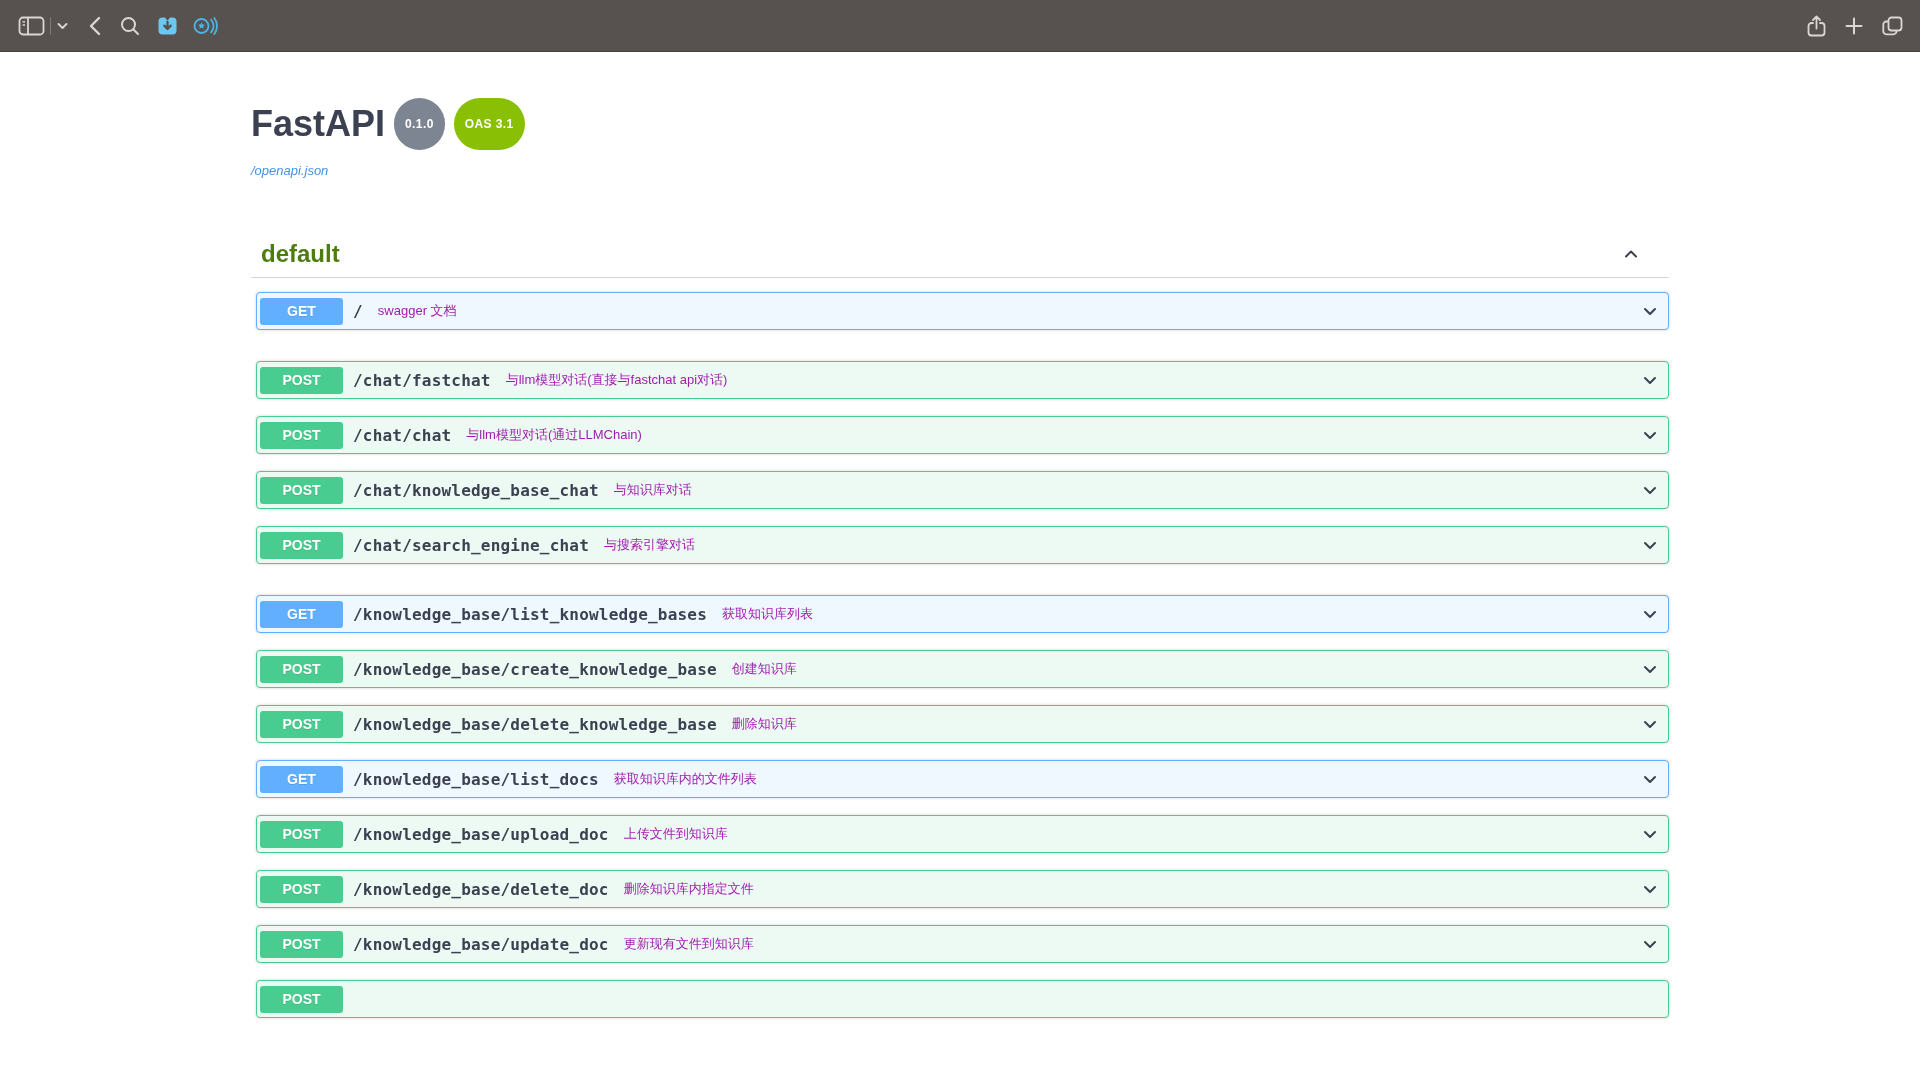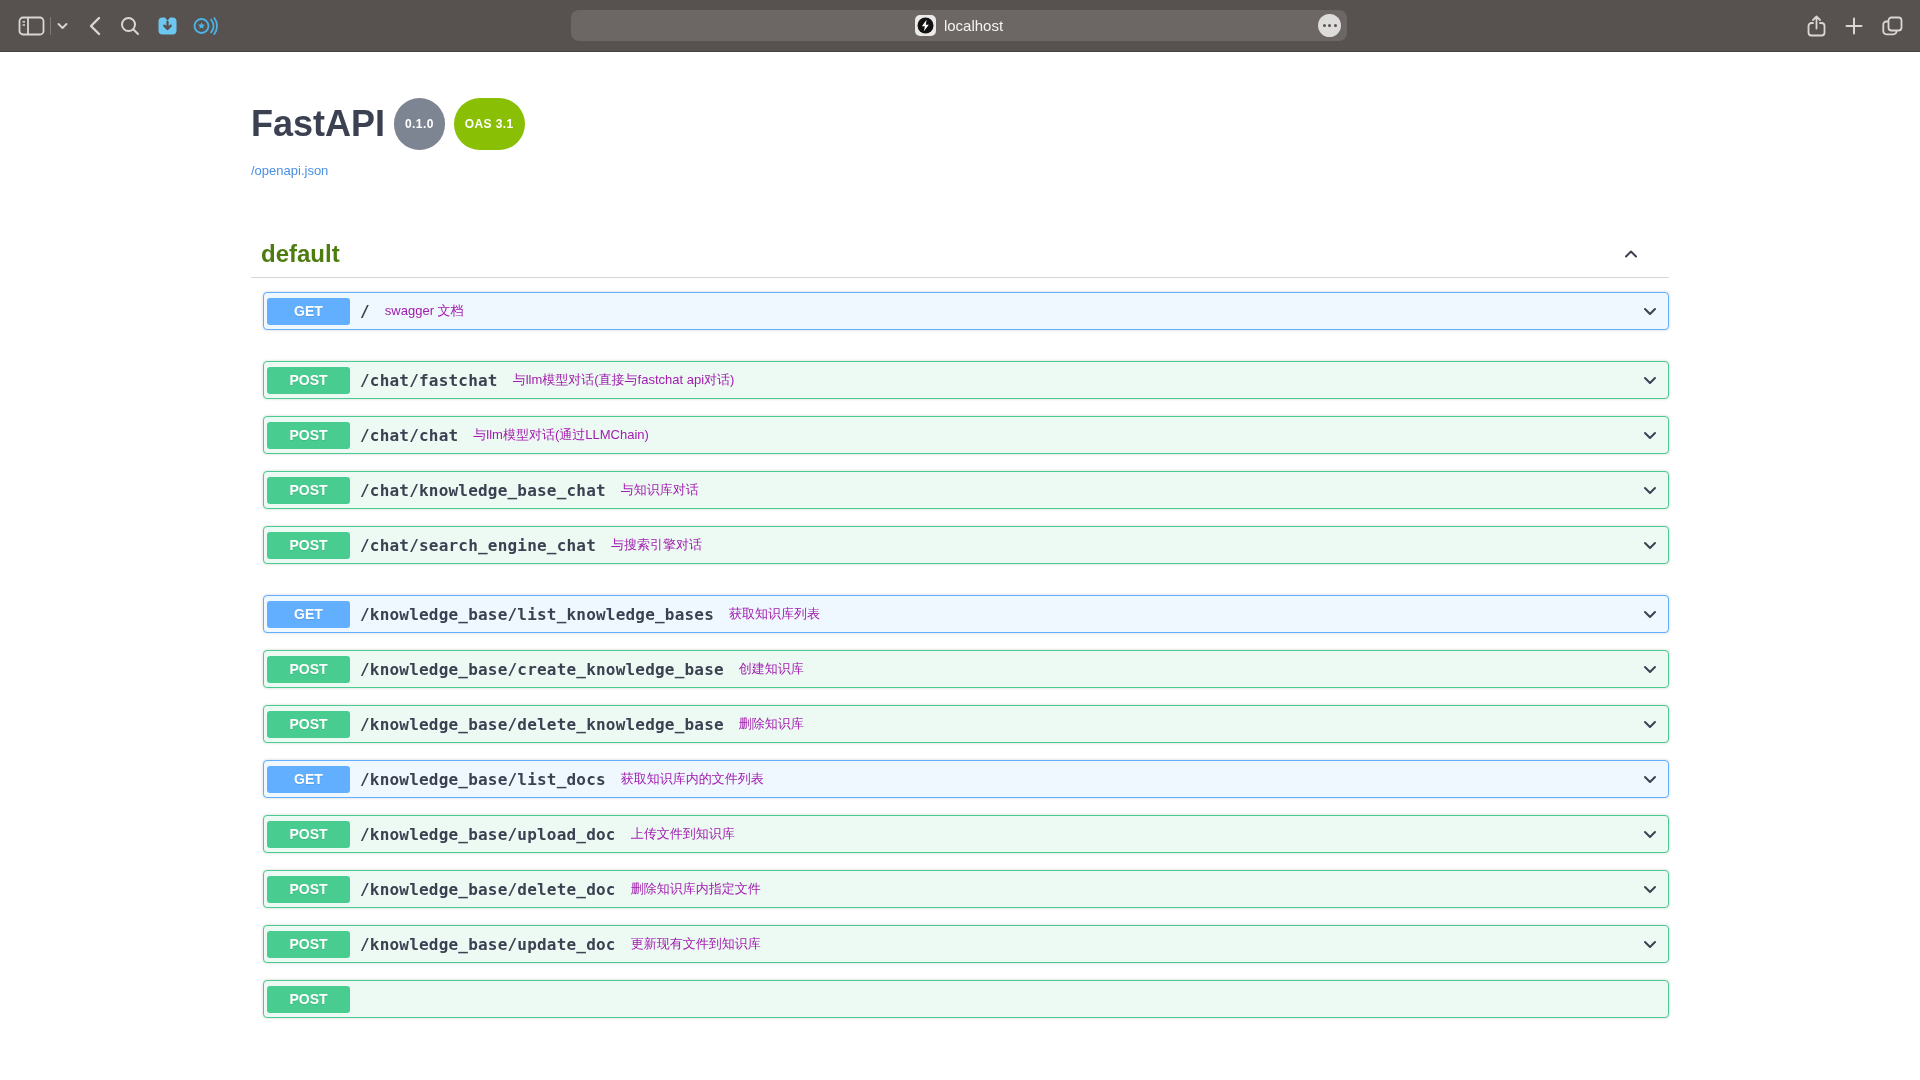--- a/index.html
+++ b/index.html
@@ -54,36 +54,36 @@
   }
   .pill {
     display:inline-block; position:relative; top:-8px;
     font-size:12px; font-weight:bold; color:#fff;
     padding:4px 11px; border-radius:57px; margin-left:9px; letter-spacing:.4px;
   }
   .pill.gray  { background:var(--c-verbadge,#7d8492); }
   .pill.green { background:var(--c-oasbadge,#89bf04); }
   .spec-link {
     display:inline-block; margin-top:5px; font-size:13px;
-    color:var(--c-link,#4990e2); text-decoration:none; cursor:pointer;
+    color:var(--c-link,#4990e2); text-decoration:none; cursor:pointer;font-style:italic;
   }
 
   .section { margin-top:2px; }
   .section.first { margin-top:52px; }
   .opblock-tag {
     display:flex; align-items:center;
     padding:10px 28px 10px 10px;
     border-bottom:1px solid rgba(59,65,81,.22);
     cursor:pointer;
   }
   .tag-name { flex:1; font-size:24px; line-height:26px; font-weight:bold; color:#4d7c0f; }
   .ops { padding-top:14px; }
 
   .opblock {
-    height:38px; margin:0 0 17px 12px;
+    height:38px; margin:0 0 17px 5px;
     border-radius:4px; border:1px solid;
     display:flex; align-items:center;
     padding:0 8px 0 3px;
     box-shadow:0 0 3px rgba(0,0,0,.19);
     cursor:pointer;
   }
   .opblock.get  { background:#eff7ff; border-color:var(--c-get,#61affe); }
   .opblock.post { background:#edfaf4; border-color:var(--c-post,#49cc90); }
 
   .method {
@@ -143,34 +143,20 @@
     <span class="tbtn gap12">
       <svg width="28" height="22" viewBox="0 0 28 22" fill="none">
         <circle cx="9.5" cy="11" r="7" stroke="#4db3e6" stroke-width="1.9"></circle>
         <path d="M9.5 7.4l1.05 2.2 2.4.25-1.8 1.6.52 2.35-2.17-1.25-2.17 1.25.52-2.35-1.8-1.6 2.4-.25z" fill="#4db3e6"></path>
         <path d="M19 4.6a9.3 9.3 0 0 1 0 12.8" stroke="#4db3e6" stroke-width="1.8" stroke-linecap="round"></path>
         <path d="M22.3 3a13.2 13.2 0 0 1 0 16" stroke="#4db3e6" stroke-width="1.8" stroke-linecap="round"></path>
       </svg>
     </span>
   </div>
 
-  <div class="urlbar">
-    <span class="favicon">
-      <svg width="17" height="17" viewBox="0 0 17 17">
-          <circle cx="8.5" cy="8.5" r="8" fill="#111111"></circle>
-          <path d="M9.6 2.8L4.9 9.3h3l-1 4.9 4.9-6.5h-3z" fill="#ffffff"></path>
-        </svg>
-    </span>
-    <span>localhost</span>
-    <span class="urlmore">
-        <i></i>
-        <i></i>
-        <i></i>
-      </span>
-  </div>
 
   <div class="chrome-right">
     <span class="tbtn">
       <svg width="21" height="24" viewBox="0 0 21 24" fill="none" stroke="currentColor" stroke-width="1.8" stroke-linecap="round" stroke-linejoin="round">
         <path d="M7 9H5.5a3 3 0 0 0-3 3v6.5a3 3 0 0 0 3 3h10a3 3 0 0 0 3-3V12a3 3 0 0 0-3-3H14"></path>
         <path d="M10.5 14.5V2.8M7 6l3.5-3.5L14 6"></path>
       </svg>
     </span>
     <span class="tbtn">
       <svg width="22" height="22" viewBox="0 0 22 22" fill="none" stroke="currentColor" stroke-width="2" stroke-linecap="round">

